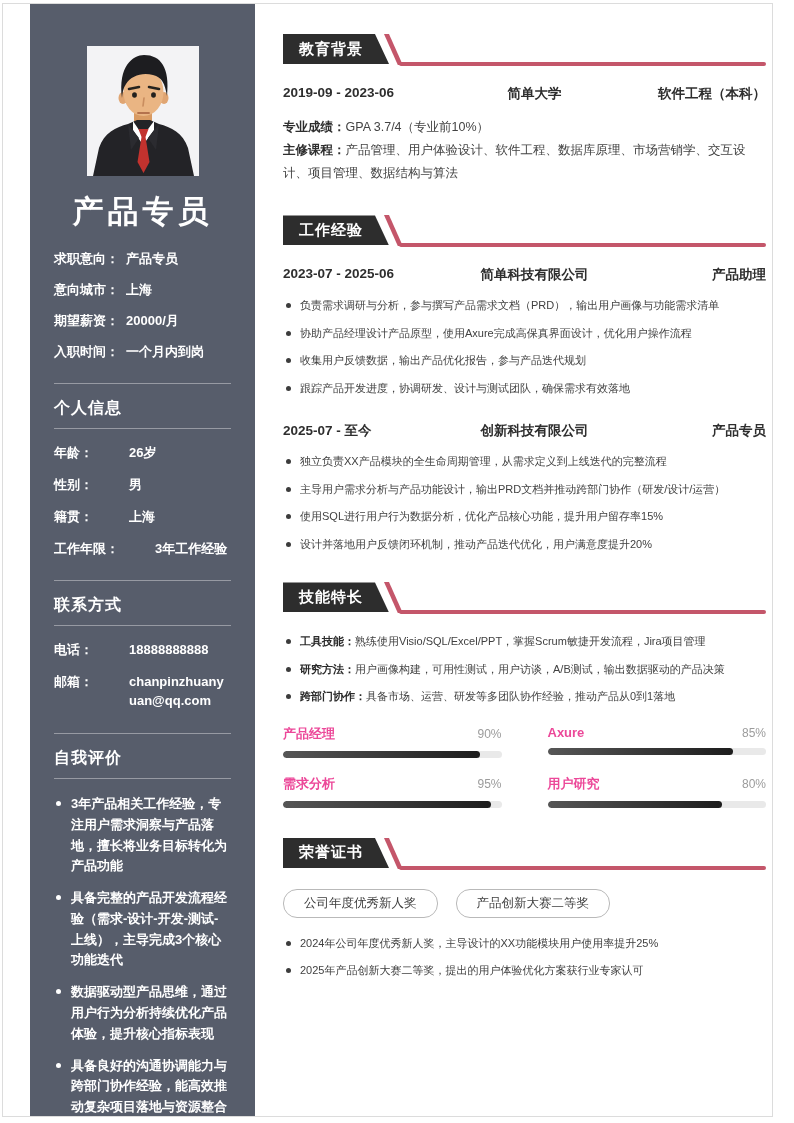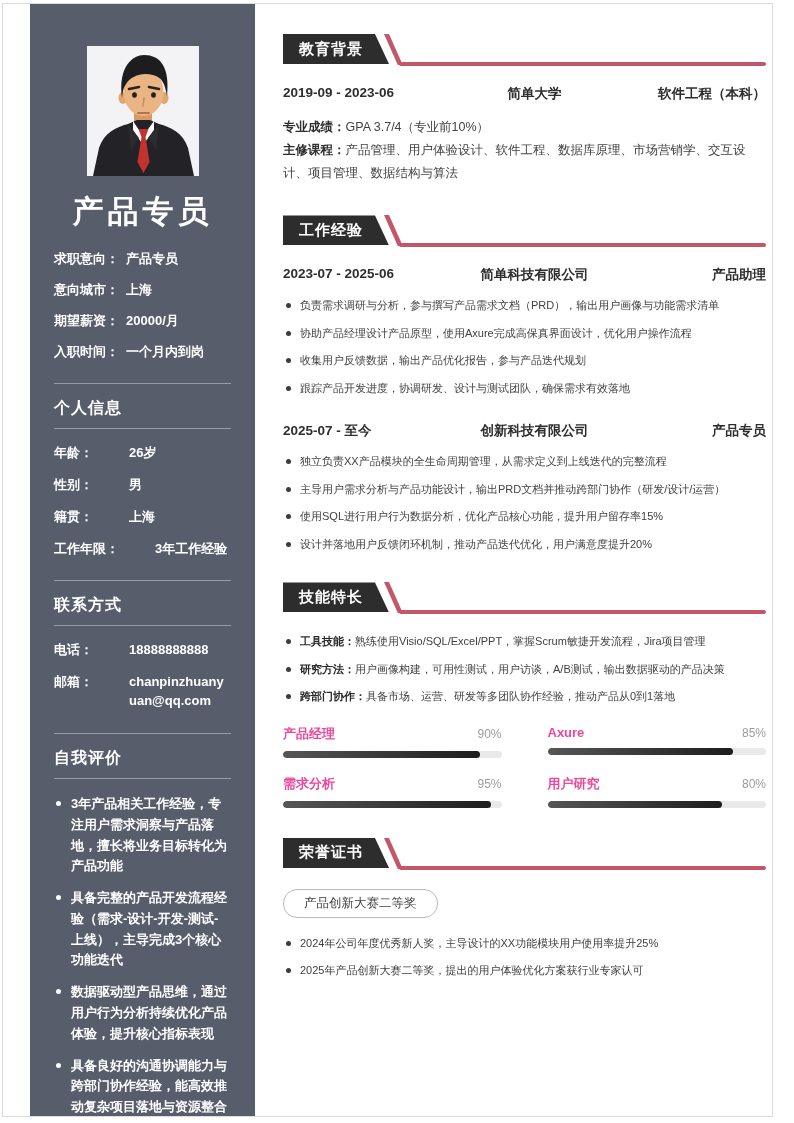--- a/index.html
+++ b/index.html
@@ -317,20 +317,21 @@
     </section>
 
     <section class="section">
       <div class="sec-head">
         <div class="badge">荣誉证书</div>
         <div class="diag"></div>
         <div class="hline"></div>
       </div>
       <div class="pills">
 
+      <span class="pill">公司年度优秀新人奖</span>
           <span class="pill">产品创新大赛二等奖</span>
         </div>
       <ul class="bullets">
 
       <li>
             <span class="m-dot"></span>
             <p>2024年公司年度优秀新人奖，主导设计的XX功能模块用户使用率提升25%</p>
           </li>
           <li>
             <span class="m-dot"></span>

